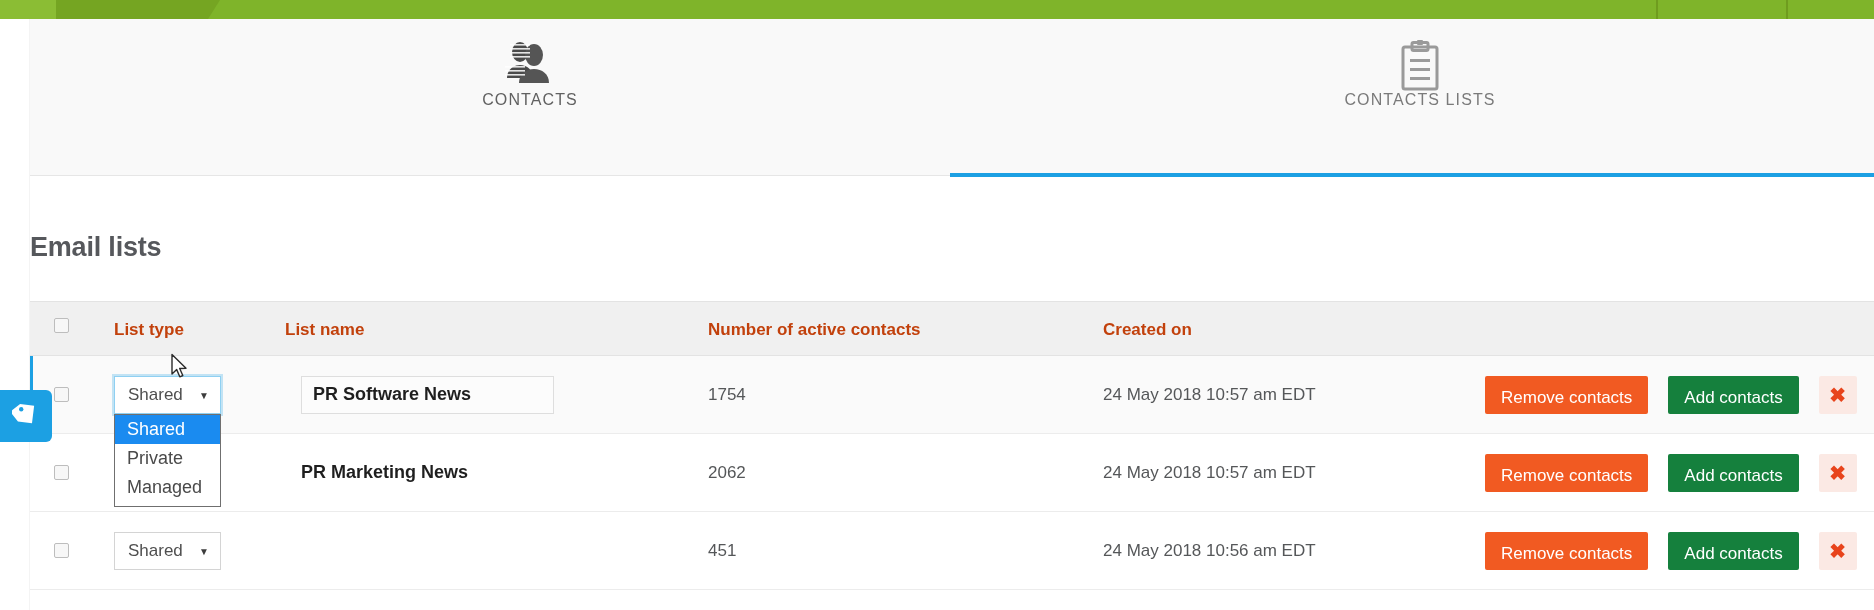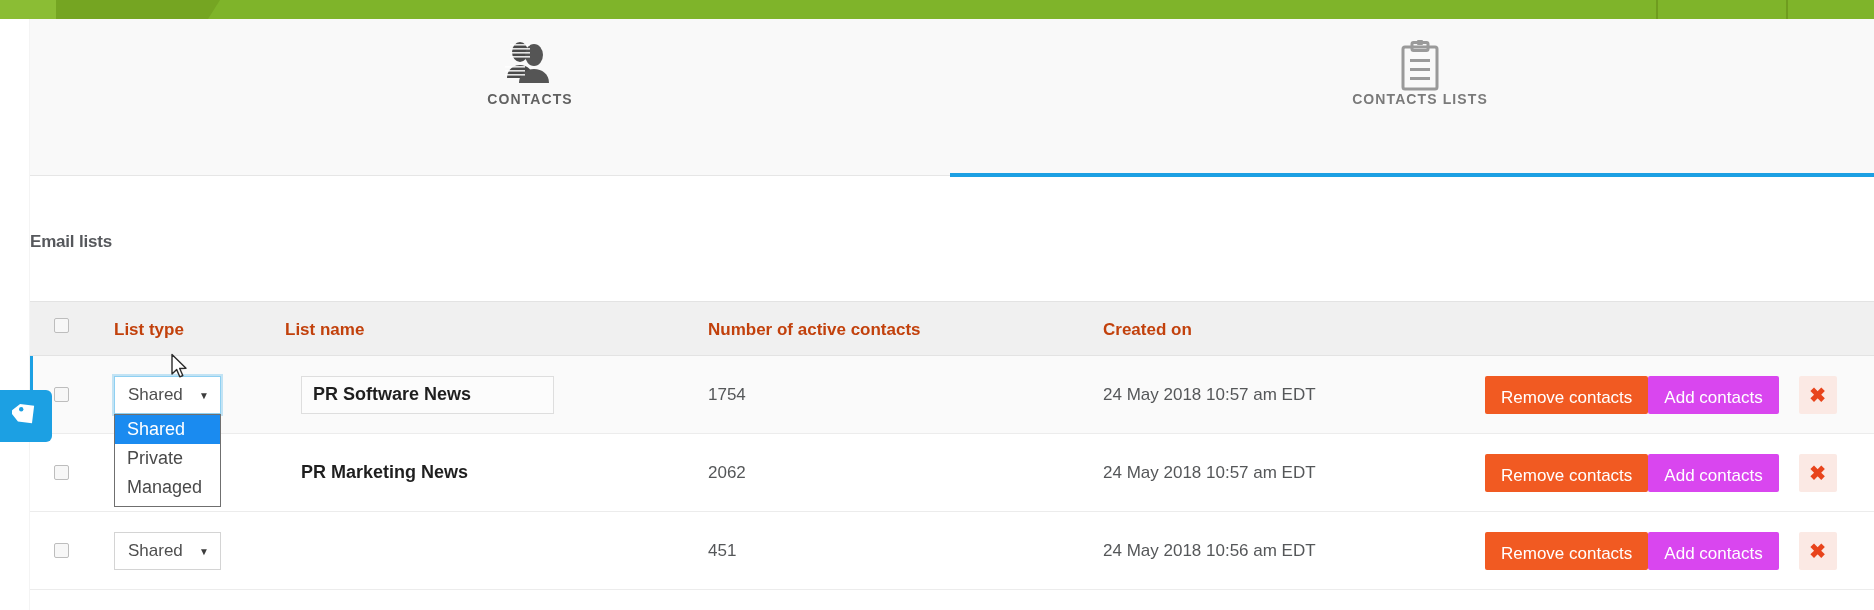--- a/index.html
+++ b/index.html
@@ -85,40 +85,40 @@
   }
   #tab-contacts { left: 320px; width: 360px; }
   #tab-contacts-lists { left: 920px; width: 940px; }
 
   .tab-icon {
     margin: 0 auto;
     padding-top: 21px;
     height: 72px;
   }
   .tab-label {
-    font-size: 14px;
+    font-size: 16px;
     letter-spacing: 1.1px;
     color: #7a7a7a;
-    font-weight: 700;
+    font-weight: 400;
   }
   #tab-contacts .tab-label { color: #616161; }
 
   .tab-underline {
     position: absolute;
     left: 0; bottom: -1px;
     height: 4px;
     width: 100%;
     background: #1ca0e3;
   }
 
   
   .page-title {
     position: absolute;
     left: 30px; top: 213px;
-    font-size: 17px;
+    font-size: 27px;
     font-weight: bold;
     color: #56585c;
     letter-spacing: -0.2px;
   }
 
   
   .table {
     position: absolute;
     left: 30px; top: 282px;
     width: 1844px;
@@ -251,21 +251,21 @@
     height: 38px;
     border: none;
     font-size: 17px;
     color: #ffffff;
     cursor: pointer;
     font-family: "Liberation Sans", sans-serif;
     border-radius: 2px;
     padding: 12px 16px;
   }
   .btn-remove { background: #f15a22; }
-  .btn-add    { background: #d946ef; }
+  .btn-add    { background: #15803d; margin-left: 20px; }
   .btn-x {
     margin-left: 20px;
     width: 38px;
     height: 38px;
     background: #fbe9e4;
     border: none;
     border-radius: 2px;
     color: #e8441c;
     font-size: 20px;
     font-weight: bold;

